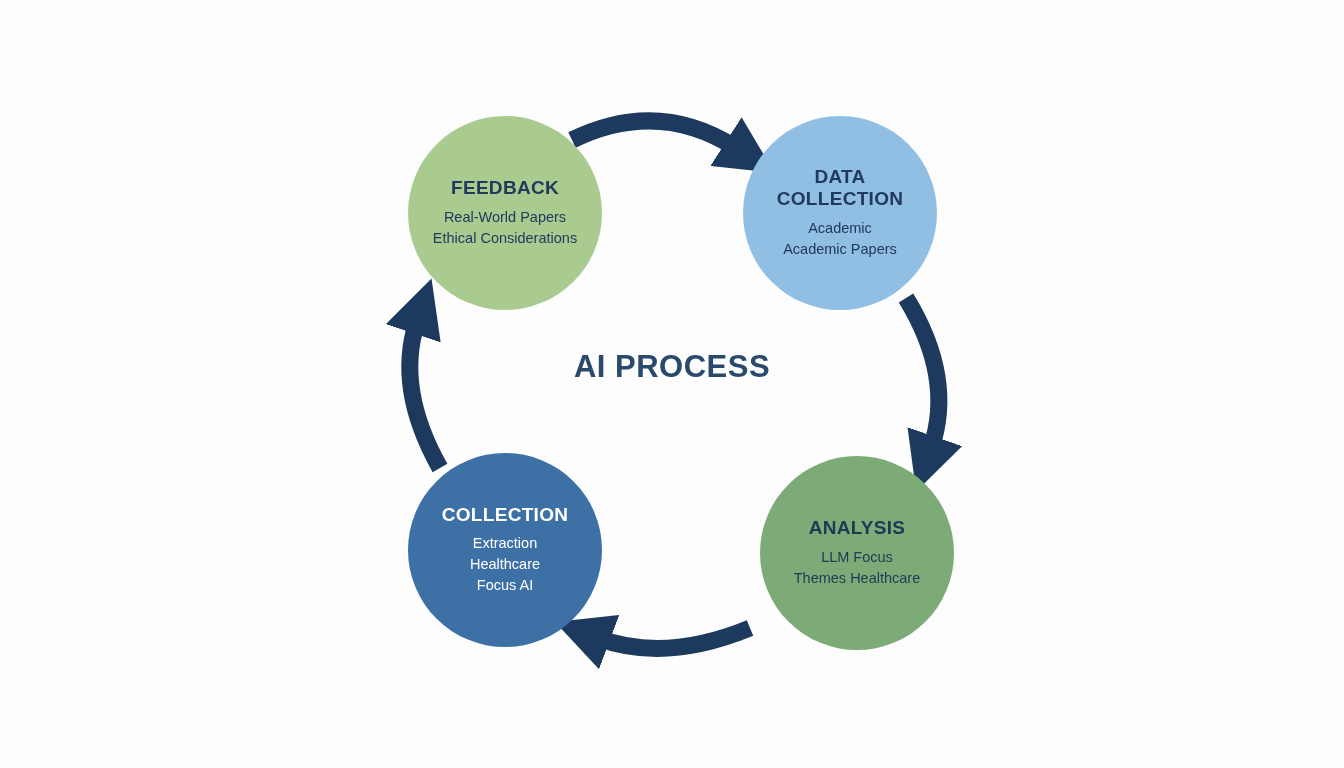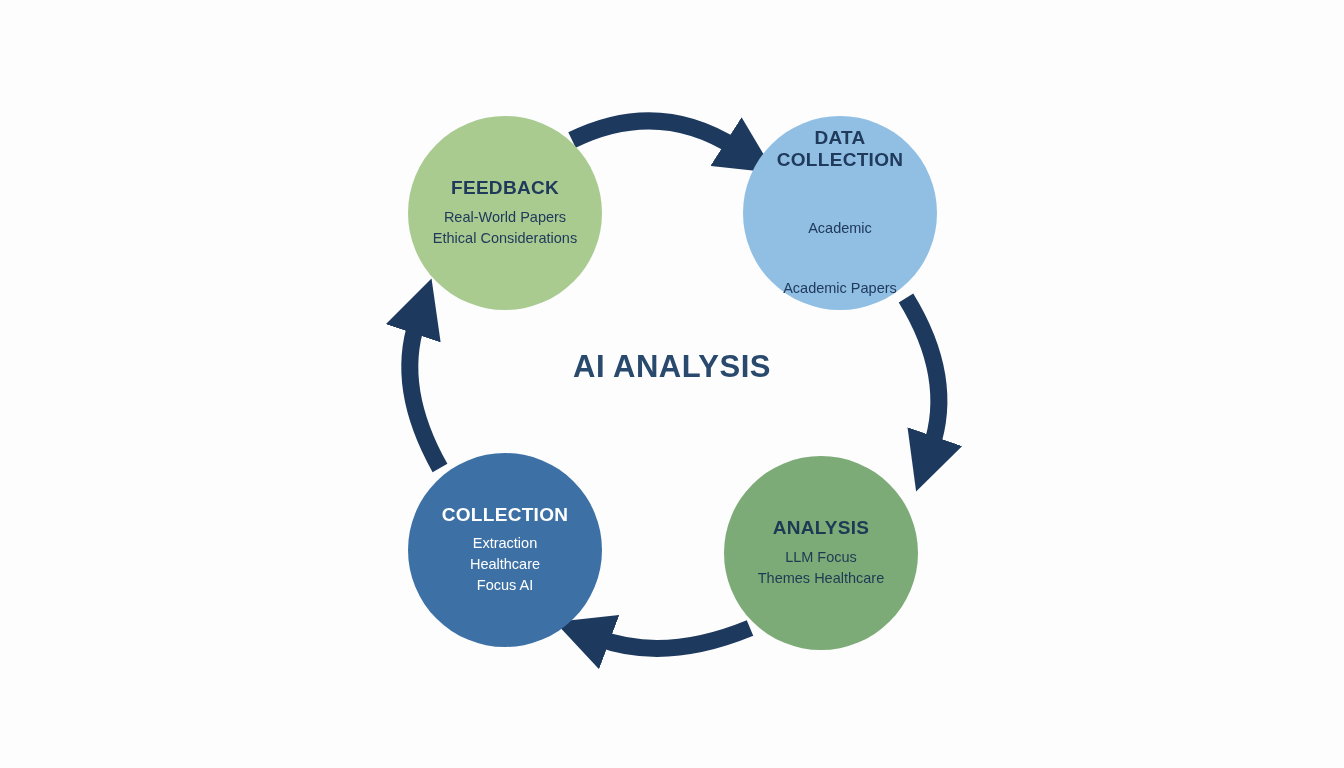--- a/index.html
+++ b/index.html
@@ -40,22 +40,22 @@
     line-height: 1.2;
     max-width: 145px;
     margin: 0 auto 7px auto;
   }
   .node-item {
     font-size: 14.5px;
     line-height: 1.45;
     max-width: 170px;
   }
   #node-feedback    { left: 408px; top: 116px; }
-  #node-data-collection { left: 743px; top: 116px; gap: 39px; }
-  #node-analysis    { left: 724px; top: 456px; }
+  #node-data-collection { left: 743px; top: 116px; }
+  #node-analysis    { left: 760px; top: 456px; }
   #node-application { left: 408px; top: 453px; }
 
   #center-title {
     position: absolute;
     left: 500px;
     top: 348px;
     width: 344px;
     text-align: center;
     font-size: 31px;
     font-weight: 700;
@@ -99,16 +99,16 @@
   </div>
 
   <div class="node" id="node-application" style="background: rgb(61, 113, 166); color: rgb(255, 255, 255);">
     <span class="node-label">COLLECTION</span>
     <div class="node-item">Extraction</div>
     <div class="node-item">Healthcare</div>
     <div class="node-item">Focus AI</div>
   </div>
 
   <div id="center-title" style="color: rgb(41, 73, 109);">
-    <div>AI ANALYSIS</div>
+    <div>AI PROCESS</div>
   </div>
 
 </div>
 
 </body></html>

